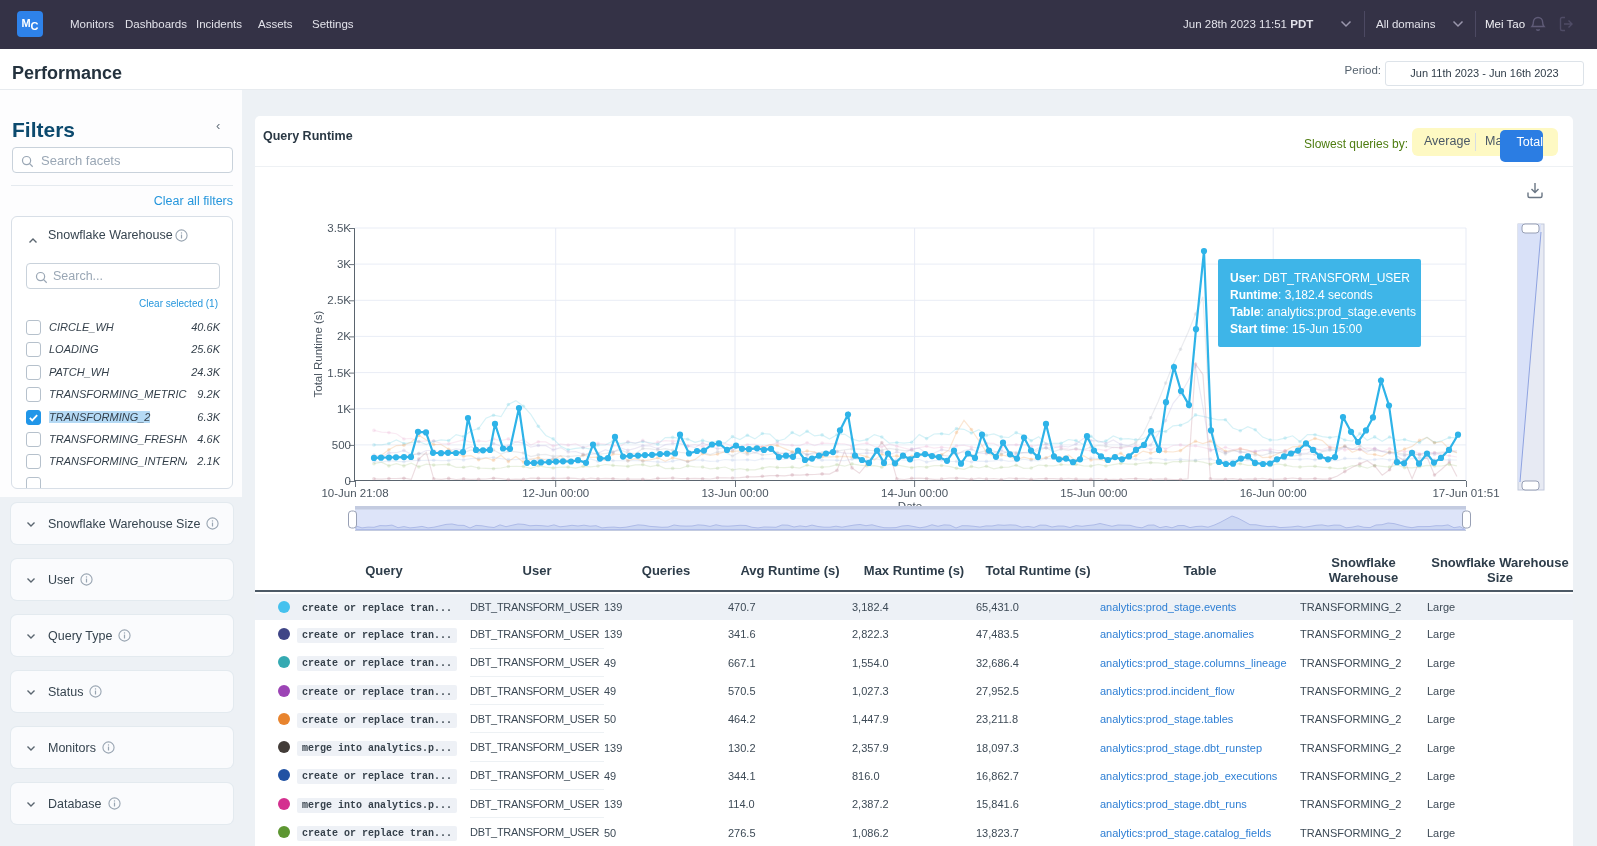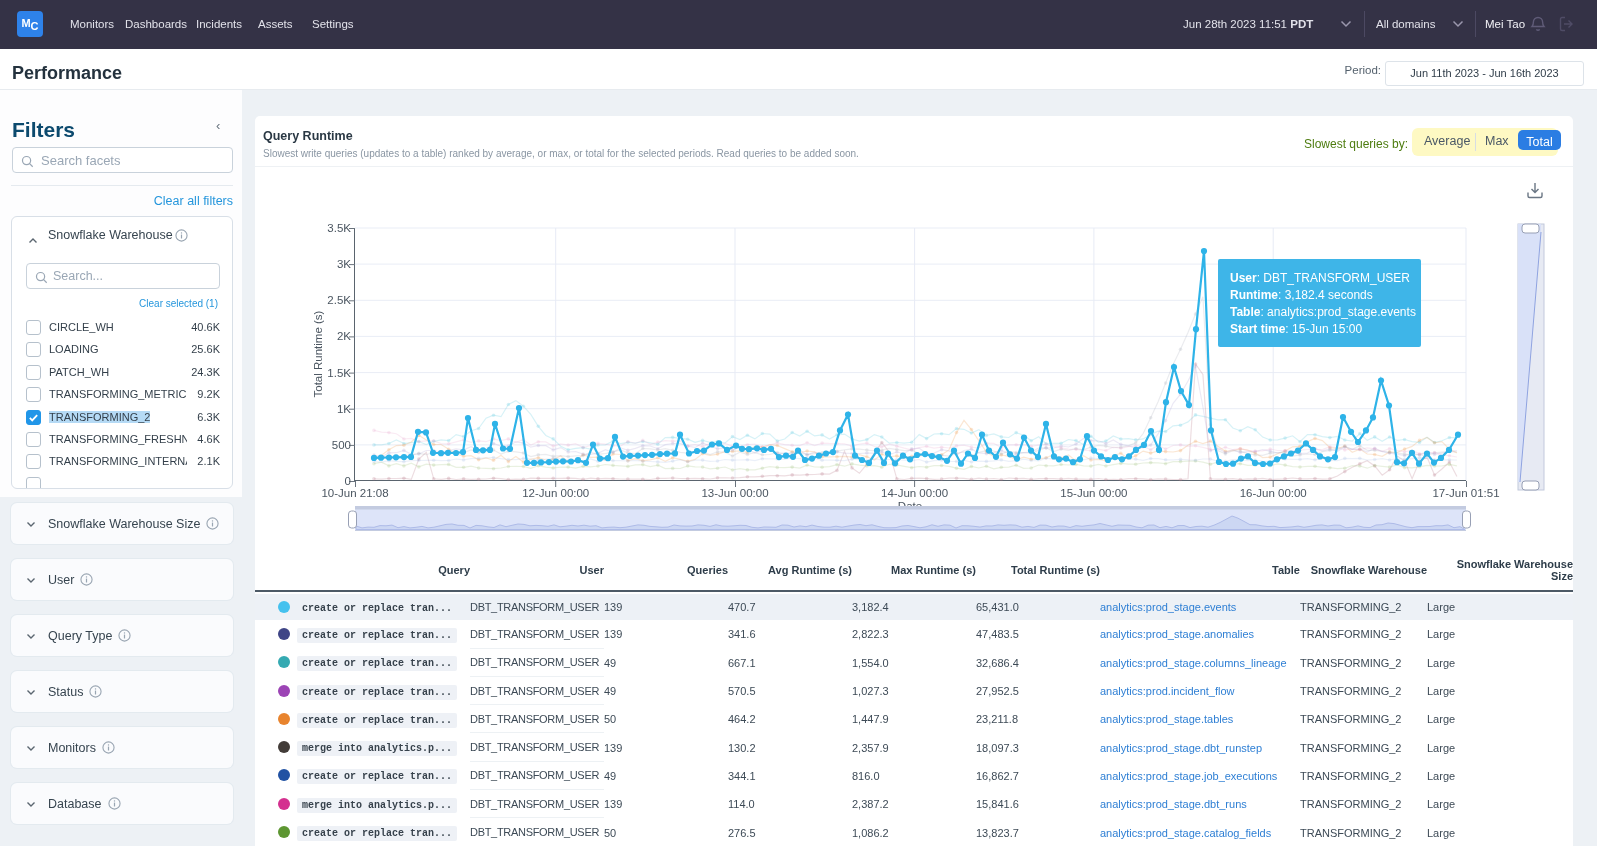--- a/index.html
+++ b/index.html
@@ -19,41 +19,41 @@
 .sdiv { position:absolute; left:11px; top:185px; width:222px; height:1px; background:#e5eaef; }
 .clearall { position:absolute; top:194px; left:11px; width:222px; text-align:right; font-size:12.5px; color:#2596dc; }
 .fcard { position:absolute; left:11px; top:216px; width:222px; height:273px; background:#fff; border:1px solid #d8dfe7; border-radius:6px; overflow:hidden; }
 .ccard { position:absolute; left:11px; width:222px; height:41px; background:#fafbfd; border-radius:6px; box-shadow:0 0 0 1px rgba(210,220,230,.35); display:flex; align-items:center; padding-left:14px; }
 .ccard .chv { flex:0 0 auto; }
 .ccard .ft { margin-left:11px; margin-right:6px; font-size:12.5px; color:#36444f; }
 
 .ft2 { position:absolute; left:36px; top:11px; font-size:12.5px; color:#36444f; }
 .fsearch .ph2 { position:absolute; left:26px; top:5px; font-size:12.5px; color:#9aa7b5; }
 .clearsel { position:absolute; right:14px; top:81px; font-size:10px; color:#2596dc; }
-.frow { position:relative; height:22.4px; }
+.frow { position:relative; height:22.4px;font-style:italic; }
 .cb { position:absolute; left:14px; top:3px; width:15px; height:15px; border:1px solid #b6c1cc; border-radius:3px; background:#fff; }
 .cb.on { background:#2196e8; border-color:#2196e8; }
 .cb svg { position:absolute; left:1px; top:1px; }
 .flab { position:absolute; left:37px; top:4px; font-size:11px; color:#333f4a; width:138px; white-space:nowrap; overflow:hidden; }
 .sel { background:#b5daf5; }
 .fcnt { position:absolute; right:14px; top:4px; font-size:11px; color:#333f4a; }
 .card { position:absolute; left:255px; top:116px; width:1318px; height:900px; background:#fff; border-radius:5px; }
 .qr-t { position:absolute; left:8px; top:13px; font-size:12.5px; font-weight:bold; color:#2a3844; }
 .qr-s { position:absolute; left:8px; top:32px; font-size:10px; color:#8a96a3; }
 .qr-div { position:absolute; left:0; top:50px; width:1318px; height:1px; background:#eef1f4; }
 .sqby { position:absolute; left:1049px; top:21px; font-size:12px; color:#4d7c0f; }
 .seg { position:absolute; left:1157px; top:12px; width:146px; height:28px; background:#fef9c3; border-radius:6px; font-size:12.5px; color:#4a5866; }
 .seg .a { position:absolute; left:12px; top:6px; } .seg .m { position:absolute; left:73px; top:6px; }
 .seg .d { position:absolute; left:63px; top:5px; width:1px; height:18px; background:#d7dde3; }
-.seg .t { position:absolute; left:106px; top:2px; width:43px; height:20px; background:#2b7de3; border-radius:5px; color:#fff; text-align:center; line-height:24px; }
+.seg .t { position:absolute; left:88px; top:2px; width:43px; height:32px; background:#2b7de3; border-radius:5px; color:#fff; text-align:right; line-height:24px; }
 svg.layer { position:absolute; left:0; top:0; }
 .ax { font-family:"Liberation Sans",sans-serif; font-size:11.5px; fill:#4a5560; }
 .tt { font-family:"Liberation Sans",sans-serif; font-size:12px; fill:#fff; }
 table.grid { position:absolute; left:255px; top:550px; width:1318px; border-collapse:separate; border-spacing:0; table-layout:fixed; font-size:11px; color:#3d4a56; }
-table.grid th { font-size:11px; font-weight:bold; color:#2e3d4a; text-align:right; vertical-align:middle; height:42px; border-bottom:2px solid #4d5a66; padding:0; }
+table.grid th { font-size:13px; font-weight:bold; color:#2e3d4a; text-align:center; vertical-align:middle; height:42px; border-bottom:2px solid #4d5a66; padding:0; }
 table.grid td { height:28.3px; padding:0;} table.grid td:nth-child(2) { letter-spacing:-0.3px; border-bottom:1px solid #edf1f4; white-space:nowrap; overflow:hidden; }
 tr.hi td { background:#edf1f6; border-top:2px solid #fff; }
 .dot { display:inline-block; width:12px; height:12px; border-radius:50%; margin:0 7px 0 0; vertical-align:-2px; }
 .qc { padding-left:23px !important; }
 .code { font-family:"Liberation Mono",monospace; font-size:10px; font-weight:bold; color:#37424c; background:#eef1f6; padding:2px 5px; border-radius:2px; }
 tr.hi .code { background:transparent; }
 .lnk { color:#2e7fd4; }
 </style></head><body>
 
 <div class="nav">
@@ -231,21 +231,20 @@
     <span class="ft">Database</span>
     <svg class="ii" width="13" height="13" viewBox="0 0 14 14">
       <circle cx="7" cy="7" r="6" fill="none" stroke="#99a5b2" stroke-width="1.2"></circle>
       <rect x="6.35" y="6" width="1.3" height="4.2" fill="#99a5b2"></rect>
       <rect x="6.35" y="3.6" width="1.3" height="1.3" fill="#99a5b2"></rect>
     </svg>
   </div>
 
 <div class="card">
   <div class="qr-t">Query Runtime</div>
-  <div class="qr-s">Slowest write queries (updates to a table) ranked by average, or max, or total for the selected periods. Read queries to be added soon.</div>
   <div class="qr-div"></div>
   <div class="sqby">Slowest queries by:</div>
   <div class="seg">
       <span class="a">Average</span>
       <span class="d"></span>
       <span class="m">Max</span>
       <span class="t">Total</span>
     </div>
 </div>
 

